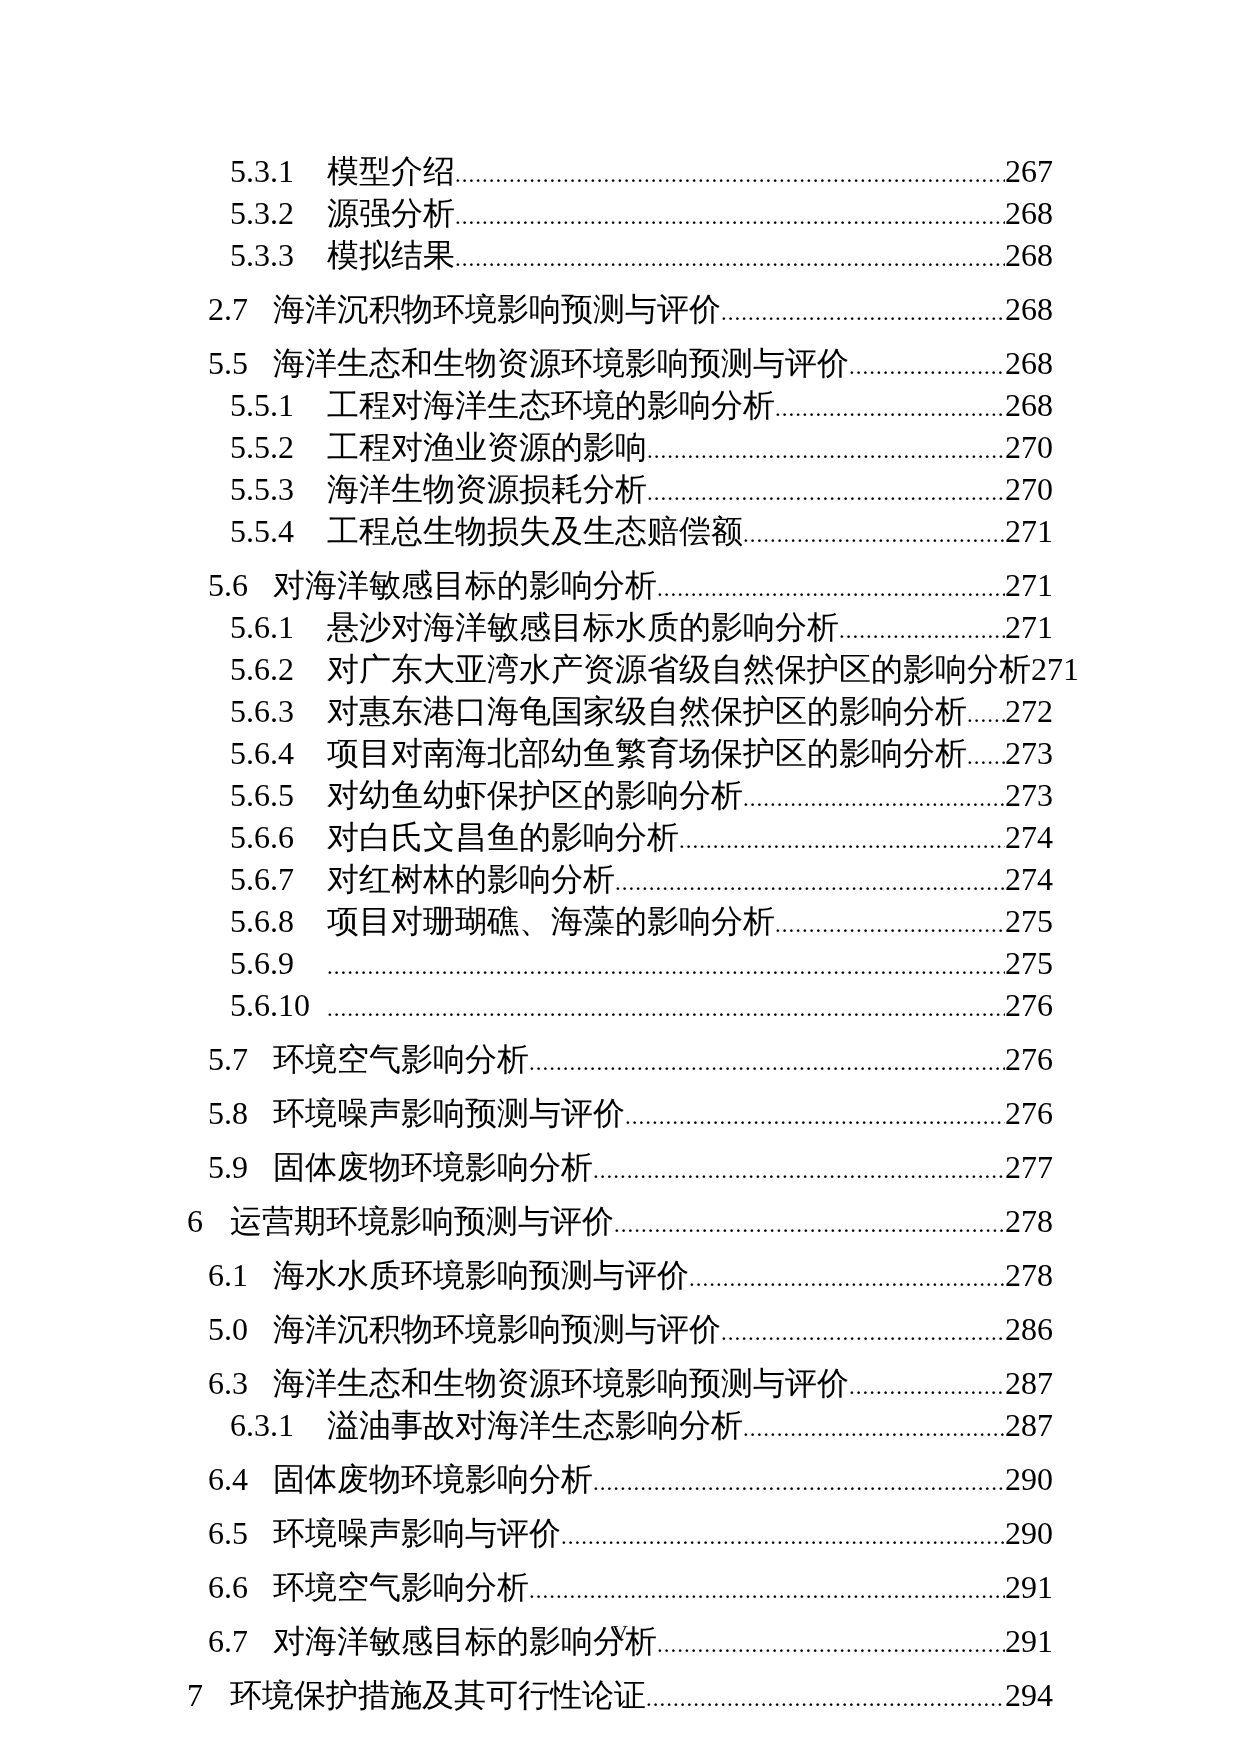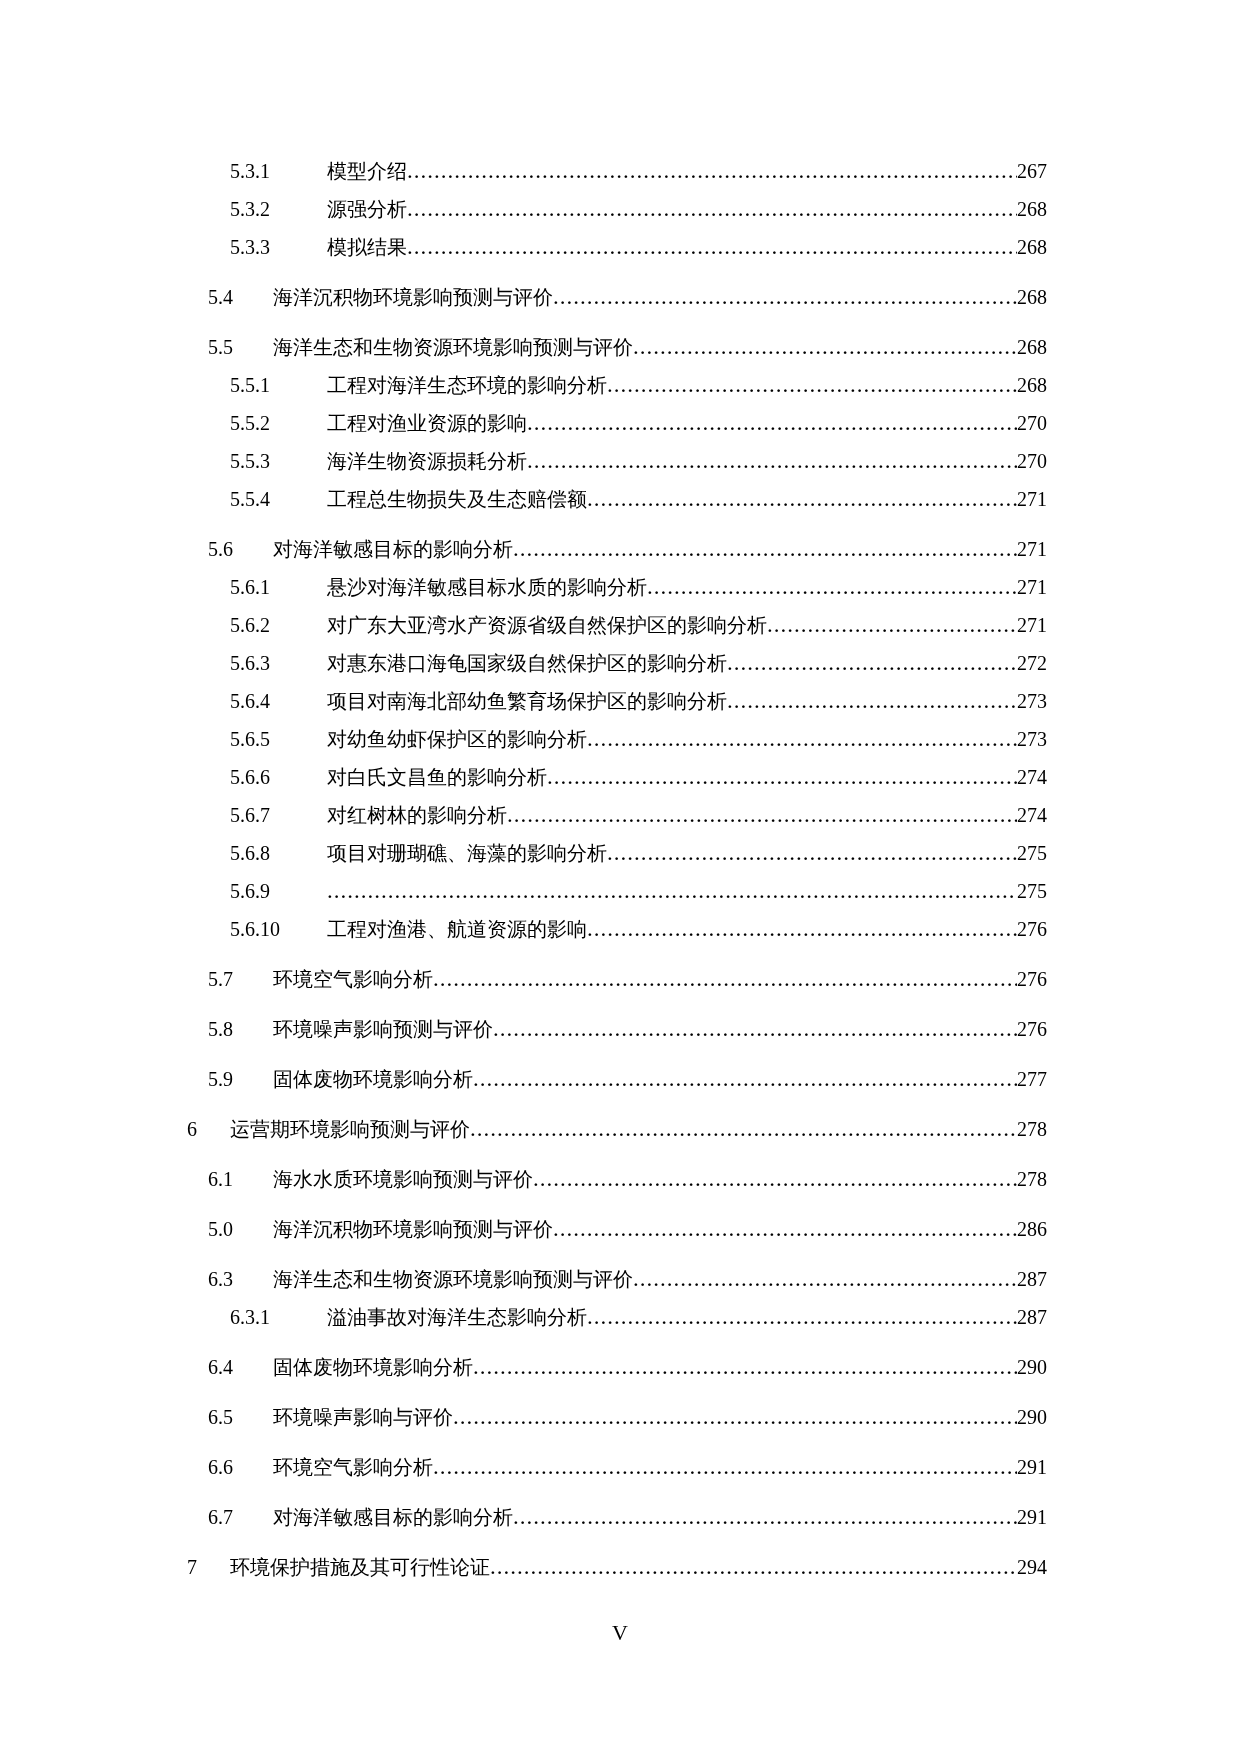--- a/index.html
+++ b/index.html
@@ -19,21 +19,21 @@
   .toc {
     position: absolute;
     left: 187px;
     top: 152px;
     width: 866px;
   }
   .row {
     display: flex;
     align-items: baseline;
     line-height: 38px;
-    font-size: 20px;
+    font-size: 32px;
     white-space: nowrap;
   }
   .row .num {
     flex: none;
   }
   .row .title {
     flex: none;
   }
   .row .leader {
     flex: 1 1 auto;
@@ -83,21 +83,21 @@
     <span class="leader"></span>
     <span class="pagenum">268</span>
   </div>
       <div class="row lvl3">
     <span class="num">5.3.3</span>
     <span class="title">模拟结果</span>
     <span class="leader"></span>
     <span class="pagenum">268</span>
   </div>
       <div class="row lvl2">
-    <span class="num">5.4</span>
+    <span class="num">2.7</span>
     <span class="title">海洋沉积物环境影响预测与评价</span>
     <span class="leader"></span>
     <span class="pagenum">268</span>
   </div>
       <div class="row lvl2">
     <span class="num">5.5</span>
     <span class="title">海洋生态和生物资源环境影响预测与评价</span>
     <span class="leader"></span>
     <span class="pagenum">268</span>
   </div>
@@ -179,21 +179,20 @@
     <span class="leader"></span>
     <span class="pagenum">275</span>
   </div>
       <div class="row lvl3">
     <span class="num">5.6.9</span>
     <span class="leader"></span>
     <span class="pagenum">275</span>
   </div>
       <div class="row lvl3">
     <span class="num">5.6.10</span>
-    <span class="title">工程对渔港、航道资源的影响</span>
     <span class="leader"></span>
     <span class="pagenum">276</span>
   </div>
       <div class="row lvl2">
     <span class="num">5.7</span>
     <span class="title">环境空气影响分析</span>
     <span class="leader"></span>
     <span class="pagenum">276</span>
   </div>
       <div class="row lvl2">

